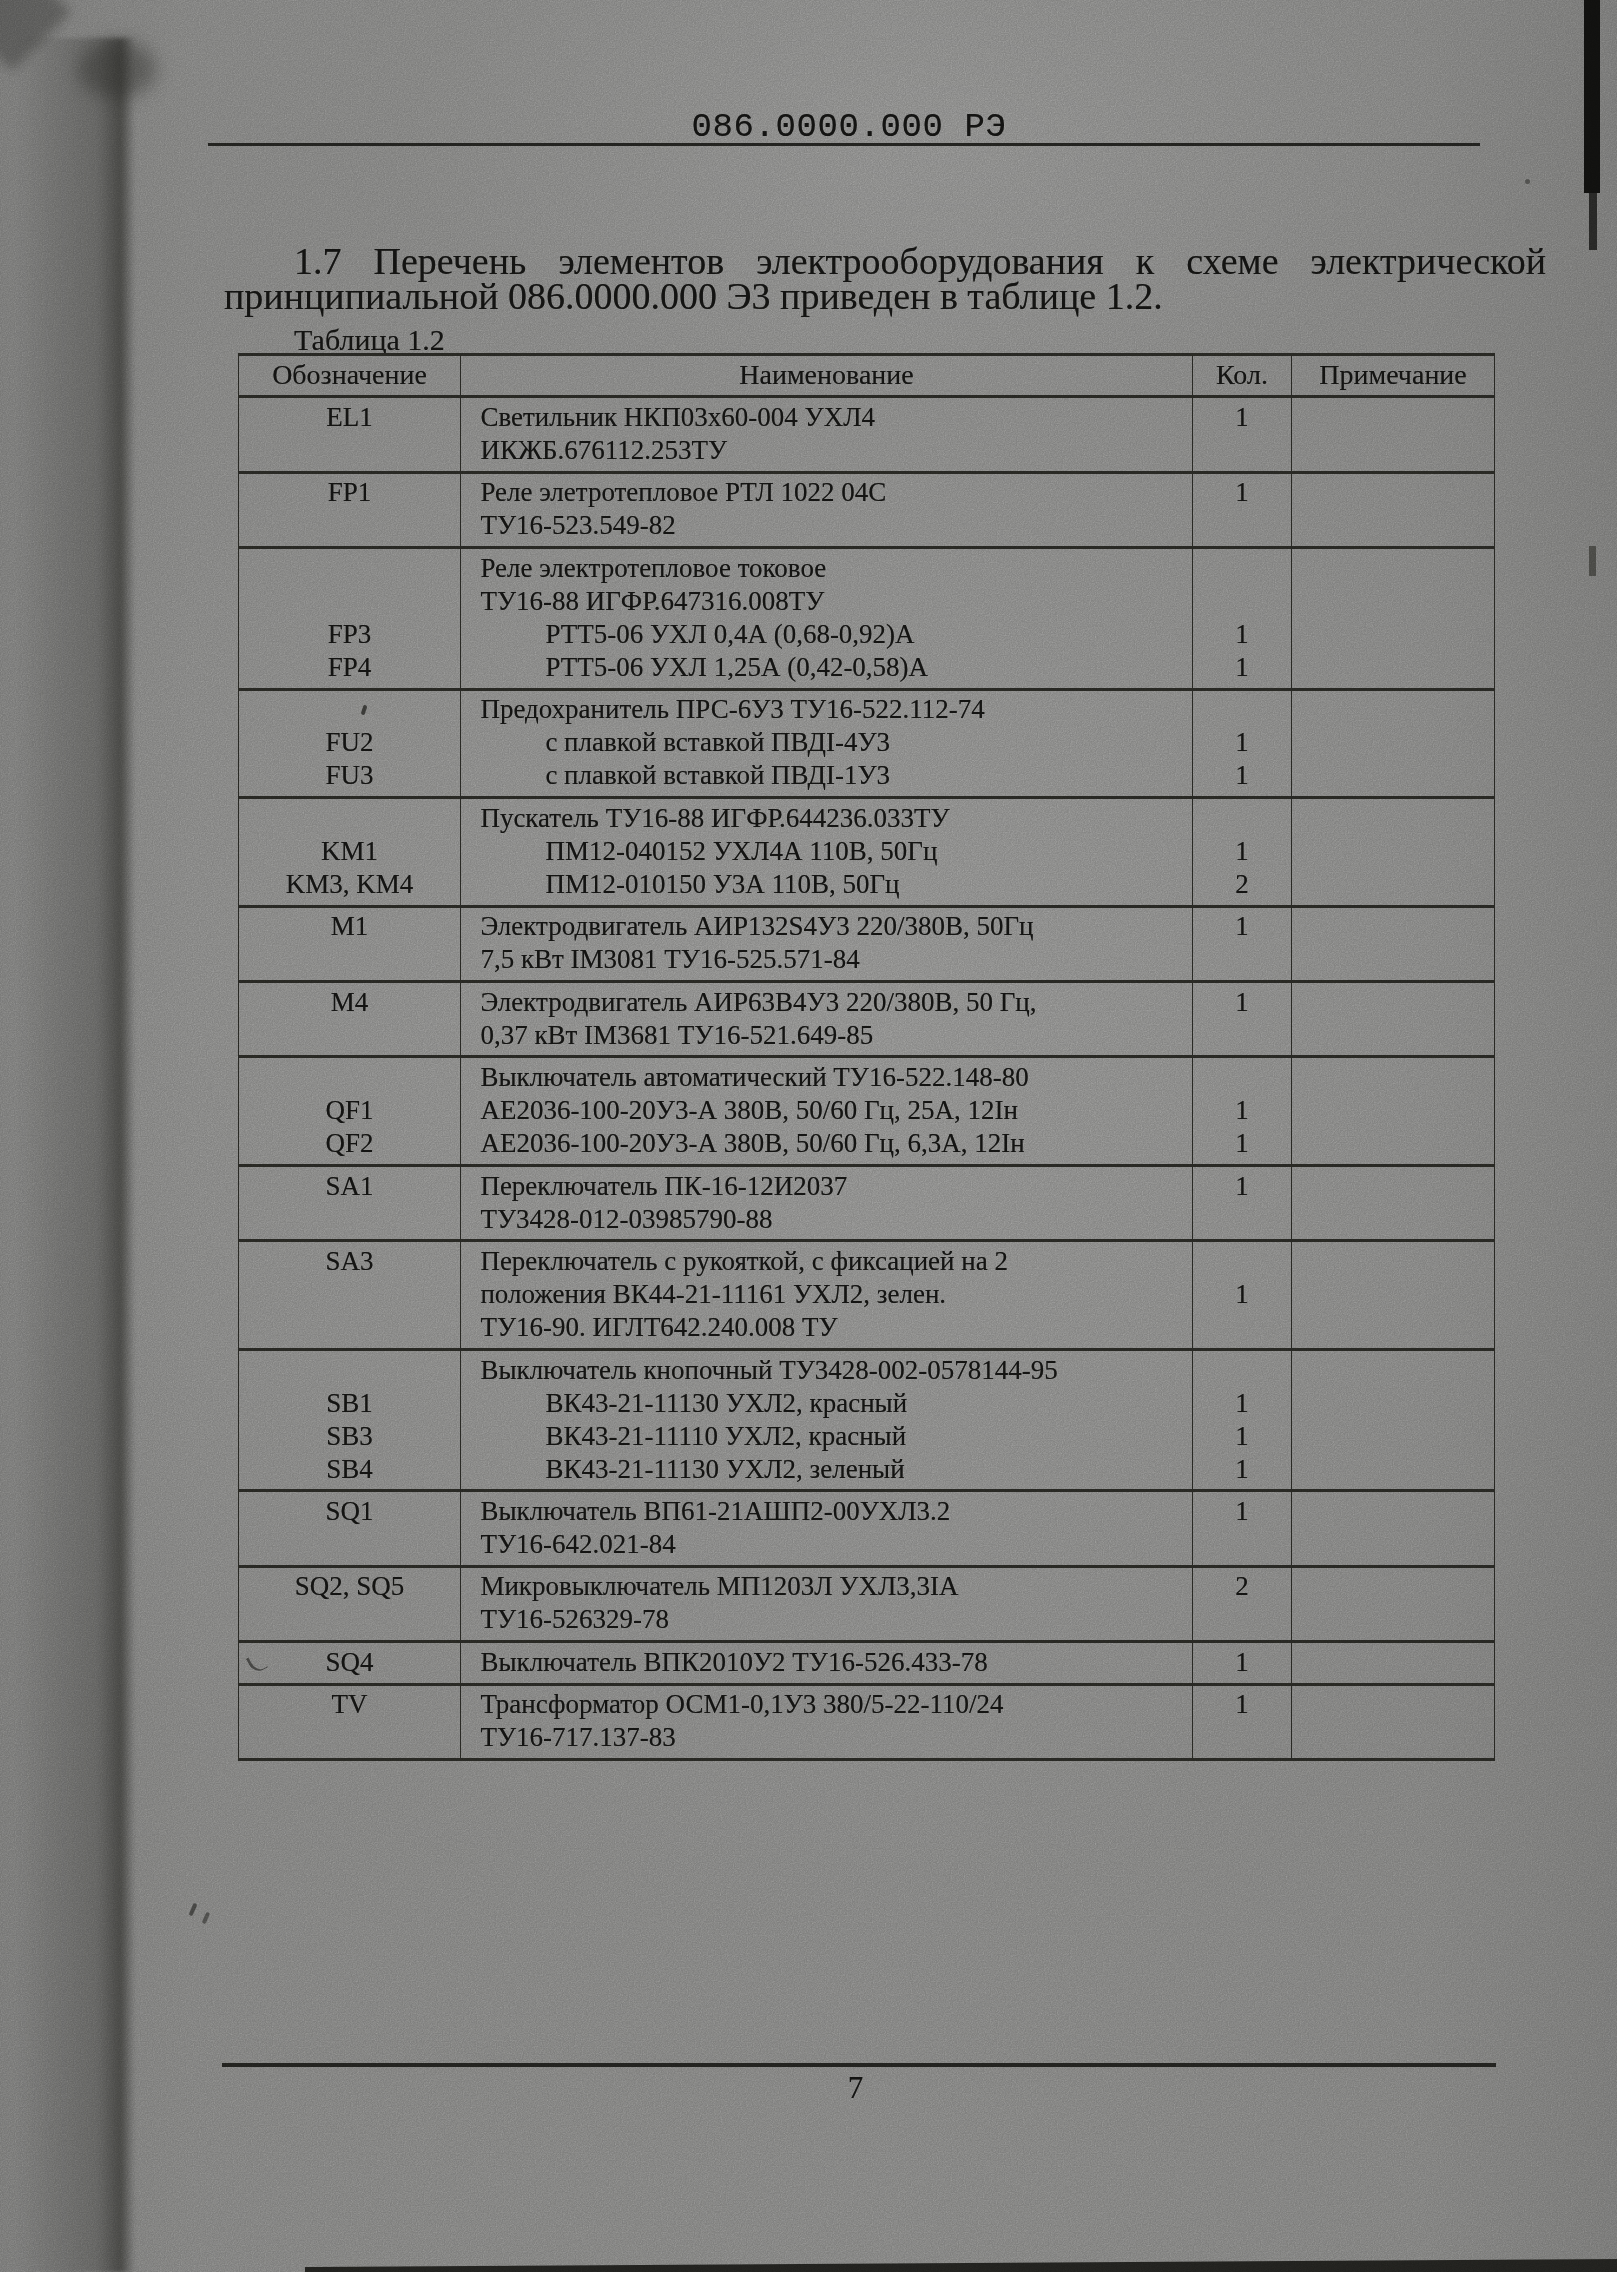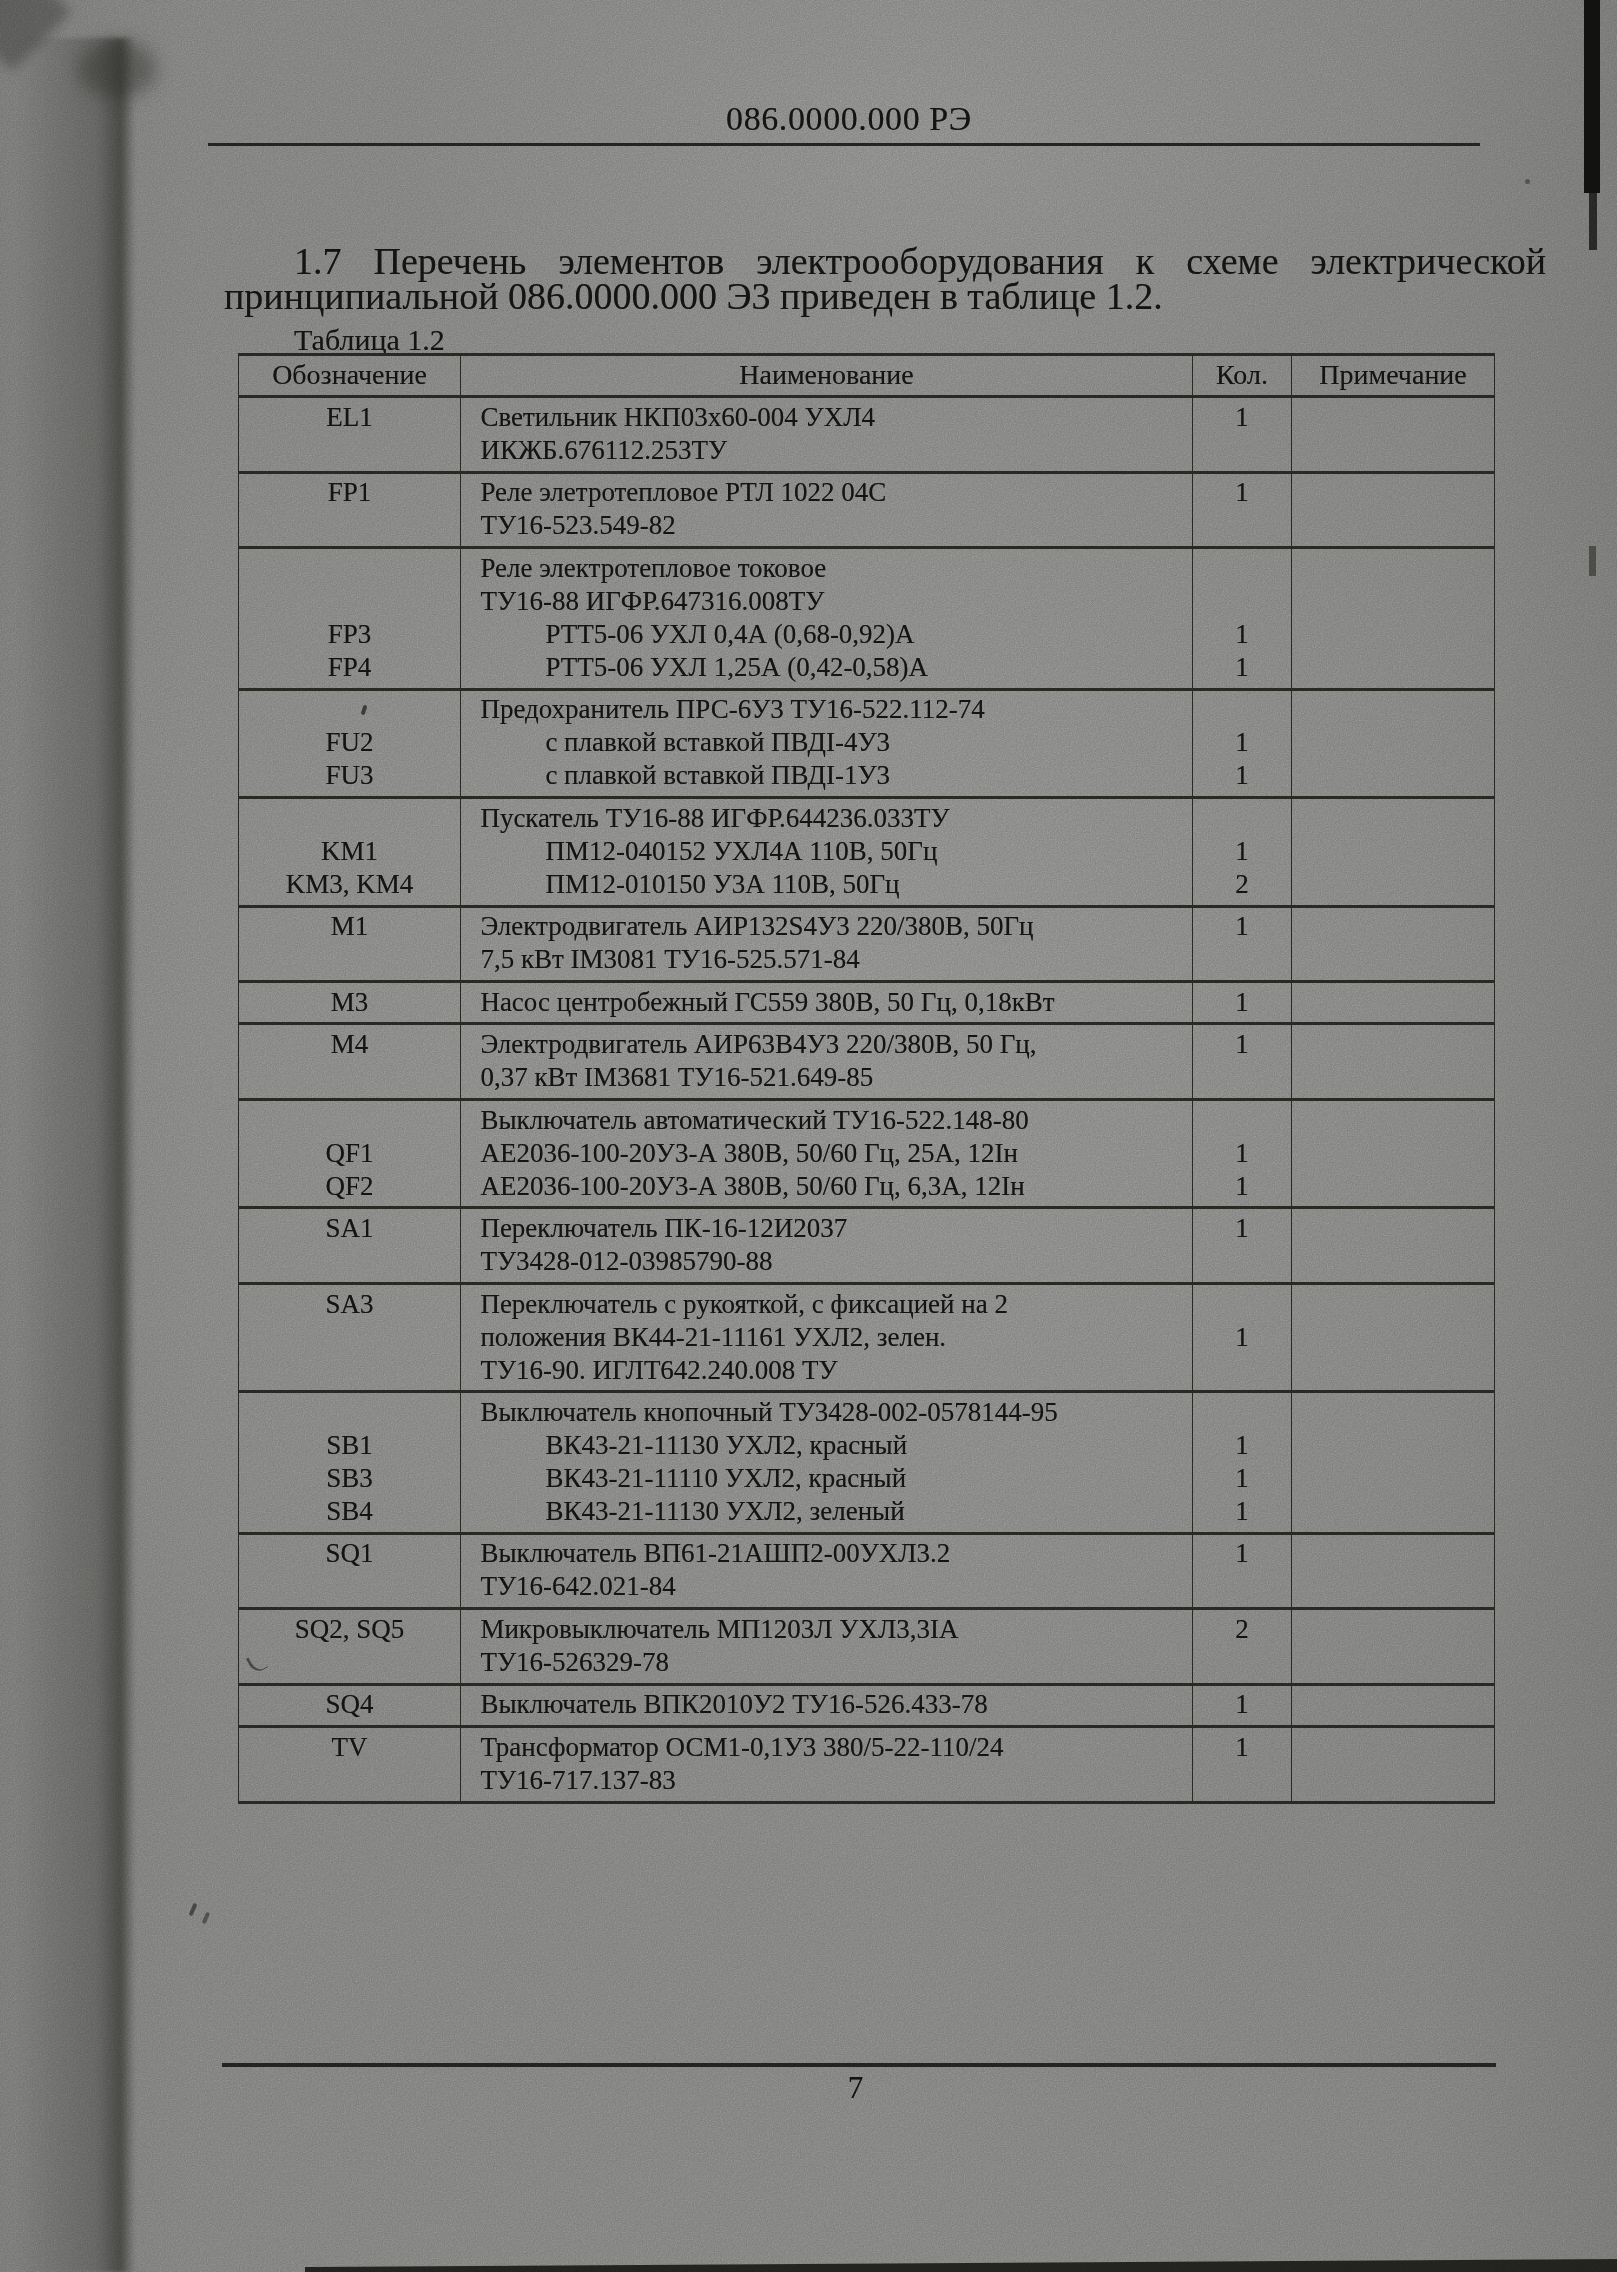--- a/index.html
+++ b/index.html
@@ -36,22 +36,22 @@
   .speck-2{position:absolute;left:249px;top:1654px;width:13px;height:17px;border-left:3.2px solid #262622;
     border-bottom:1.9px solid #262622;border-radius:0 0 0 70%;transform:rotate(-28deg);opacity:.6;}
   .speck-3{position:absolute;left:191px;top:1903px;width:3.9px;height:13px;background:#30302c;
     transform:rotate(24deg);opacity:.65;border-radius:1.9px;}
   .speck-4{position:absolute;left:204px;top:1912px;width:3.9px;height:11.7px;background:#30302c;
     transform:rotate(24deg);opacity:.55;border-radius:1.9px;}
   .speck-5{position:absolute;left:1525px;top:179px;width:5.2px;height:5.2px;background:#3a3a36;border-radius:50%;opacity:.55;}
   .grain{position:absolute;inset:0;mix-blend-mode:multiply;opacity:.26;pointer-events:none;}
 
   
-  .doc-number{position:absolute;left:80px;top:99px;width:1538px;
-    text-align:center;font-size:34px;line-height:39px;letter-spacing:0.6px;}
+  .doc-number{position:absolute;left:80px;top:108px;width:1538px;
+    text-align:center;font-size:34px;line-height:39px;letter-spacing:0.6px;font-family:Liberation Mono, monospace;}
   .top-rule{position:absolute;left:208px;top:143px;width:1272px;height:3.2px;background:#2d2d29;
     box-shadow:0 0 0.6px #2d2d29;}
   .intro{position:absolute;left:224px;top:244px;width:1322px;font-size:38px;line-height:35px;}
   .intro .l1{padding-left:70px;text-align:justify;text-align-last:justify;white-space:normal;}
   .caption{position:absolute;left:294px;top:323px;font-size:30px;line-height:34px;}
 
   table.parts{position:absolute;left:238px;top:353px;width:1255px;
     border-collapse:collapse;table-layout:fixed;}
   table.parts col.c-des{width:222px;}
   table.parts col.c-name{width:732px;}
@@ -235,34 +235,20 @@
             <div class="ln">1</div>
             <div class="ln">&nbsp;</div>
           </td>
           <td class="note">
             <div class="ln">&nbsp;</div>
             <div class="ln">&nbsp;</div>
           </td>
         </tr>
         <tr>
           <td class="des">
-            <div class="ln">M3</div>
-          </td>
-          <td class="name">
-            <div class="ln">Насос центробежный ГС559 380В, 50 Гц, 0,18кВт</div>
-          </td>
-          <td class="qty">
-            <div class="ln">1</div>
-          </td>
-          <td class="note">
-            <div class="ln">&nbsp;</div>
-          </td>
-        </tr>
-        <tr>
-          <td class="des">
             <div class="ln">M4</div>
             <div class="ln">&nbsp;</div>
           </td>
           <td class="name">
             <div class="ln">Электродвигатель АИР63В4У3 220/380В, 50 Гц,</div>
             <div class="ln">0,37 кВт IМ3681 ТУ16-521.649-85</div>
           </td>
           <td class="qty">
             <div class="ln">1</div>
             <div class="ln">&nbsp;</div>

